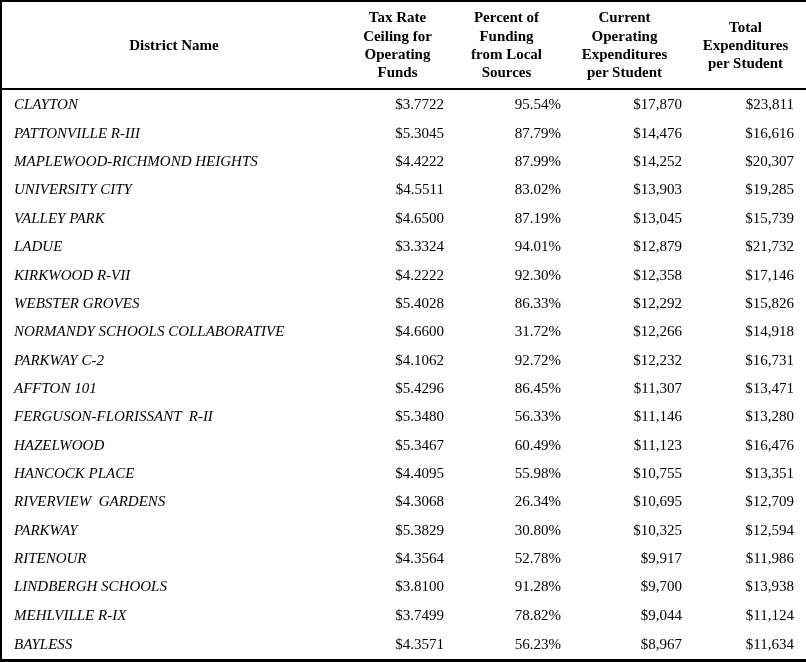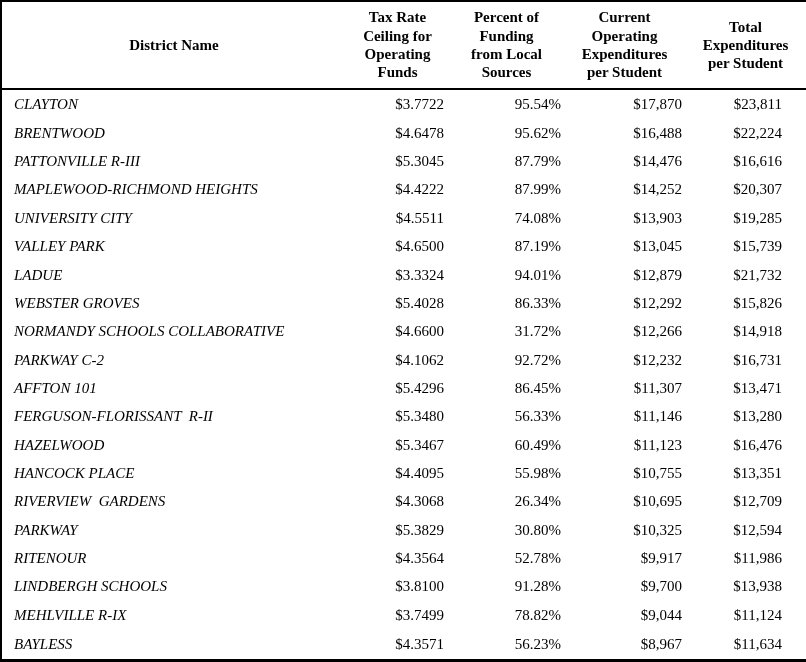--- a/index.html
+++ b/index.html
@@ -56,21 +56,21 @@
     padding-left:12px;
     white-space:pre;
     font-style:italic;
   }
   td.num-cell{
     text-align:right;
   }
   td.col-2{ padding-right:5px; }
   td.col-3{ padding-right:3px; }
   td.col-4{ padding-right:3px; }
-  td.col-5{ padding-right:24px;margin-top:41px; }
+  td.col-5{ padding-right:12px;margin-top:41px; }
 </style>
 </head>
 <body>
 
 <div class="page">
   <table class="district-table">
     <colgroup>
       <col style="width:345px">
       <col style="width:103px">
       <col style="width:115px">
@@ -99,62 +99,62 @@
     </thead>
     <tbody>
         <tr>
           <td class="name-cell col-1">CLAYTON</td>
           <td class="num-cell col-2">$3.7722</td>
           <td class="num-cell col-3">95.54%</td>
           <td class="num-cell col-4">$17,870</td>
           <td class="num-cell col-5">$23,811</td>
         </tr>
         <tr>
-          <td class="name-cell col-1">BRENTWOOD</td>
-          <td class="num-cell col-2">$4.6478</td>
-          <td class="num-cell col-3">95.62%</td>
-          <td class="num-cell col-4">$16,488</td>
-          <td class="num-cell col-5">$22,224</td>
-        </tr>
-        <tr>
           <td class="name-cell col-1">PATTONVILLE R-III</td>
           <td class="num-cell col-2">$5.3045</td>
           <td class="num-cell col-3">87.79%</td>
           <td class="num-cell col-4">$14,476</td>
           <td class="num-cell col-5">$16,616</td>
         </tr>
         <tr>
           <td class="name-cell col-1">MAPLEWOOD-RICHMOND HEIGHTS</td>
           <td class="num-cell col-2">$4.4222</td>
           <td class="num-cell col-3">87.99%</td>
           <td class="num-cell col-4">$14,252</td>
           <td class="num-cell col-5">$20,307</td>
         </tr>
         <tr>
           <td class="name-cell col-1">UNIVERSITY CITY</td>
           <td class="num-cell col-2">$4.5511</td>
-          <td class="num-cell col-3">74.08%</td>
+          <td class="num-cell col-3">83.02%</td>
           <td class="num-cell col-4">$13,903</td>
           <td class="num-cell col-5">$19,285</td>
         </tr>
         <tr>
           <td class="name-cell col-1">VALLEY PARK</td>
           <td class="num-cell col-2">$4.6500</td>
           <td class="num-cell col-3">87.19%</td>
           <td class="num-cell col-4">$13,045</td>
           <td class="num-cell col-5">$15,739</td>
         </tr>
         <tr>
           <td class="name-cell col-1">LADUE</td>
           <td class="num-cell col-2">$3.3324</td>
           <td class="num-cell col-3">94.01%</td>
           <td class="num-cell col-4">$12,879</td>
           <td class="num-cell col-5">$21,732</td>
         </tr>
         <tr>
+          <td class="name-cell col-1">KIRKWOOD R-VII</td>
+          <td class="num-cell col-2">$4.2222</td>
+          <td class="num-cell col-3">92.30%</td>
+          <td class="num-cell col-4">$12,358</td>
+          <td class="num-cell col-5">$17,146</td>
+        </tr>
+        <tr>
           <td class="name-cell col-1">WEBSTER GROVES</td>
           <td class="num-cell col-2">$5.4028</td>
           <td class="num-cell col-3">86.33%</td>
           <td class="num-cell col-4">$12,292</td>
           <td class="num-cell col-5">$15,826</td>
         </tr>
         <tr>
           <td class="name-cell col-1">NORMANDY SCHOOLS COLLABORATIVE</td>
           <td class="num-cell col-2">$4.6600</td>
           <td class="num-cell col-3">31.72%</td>

